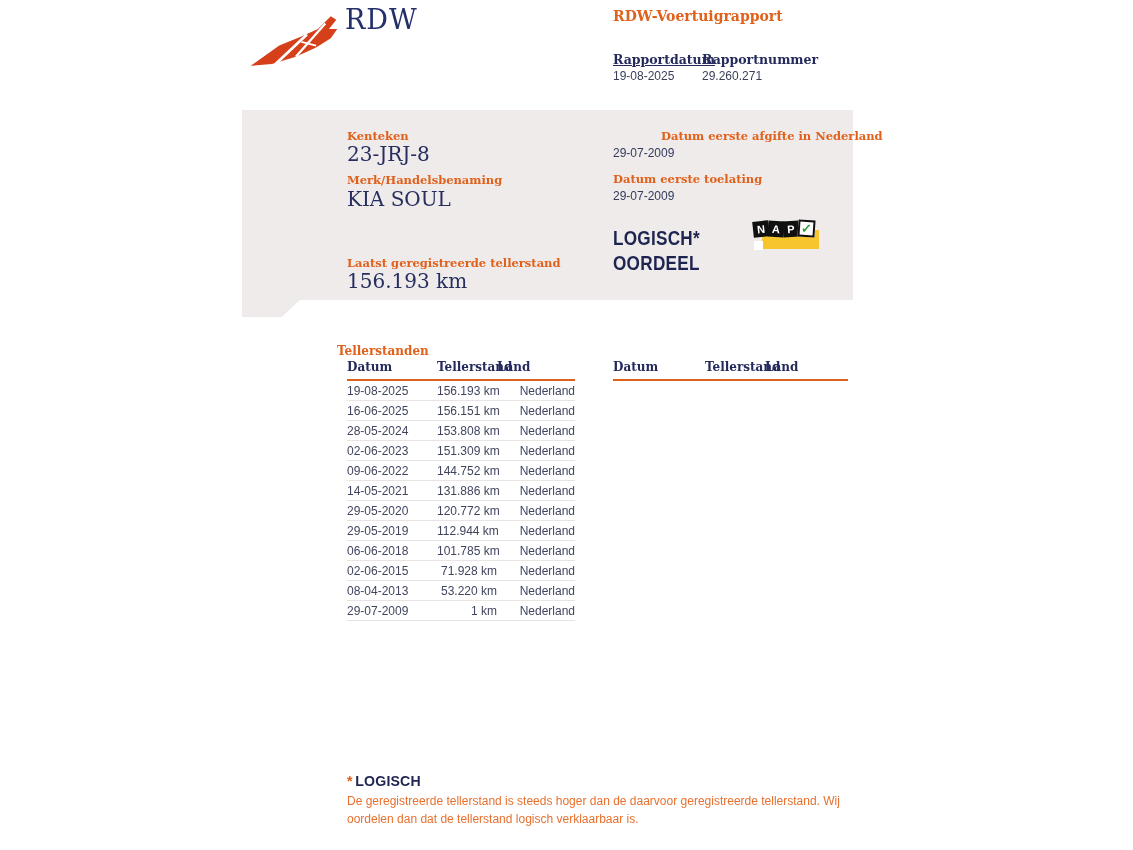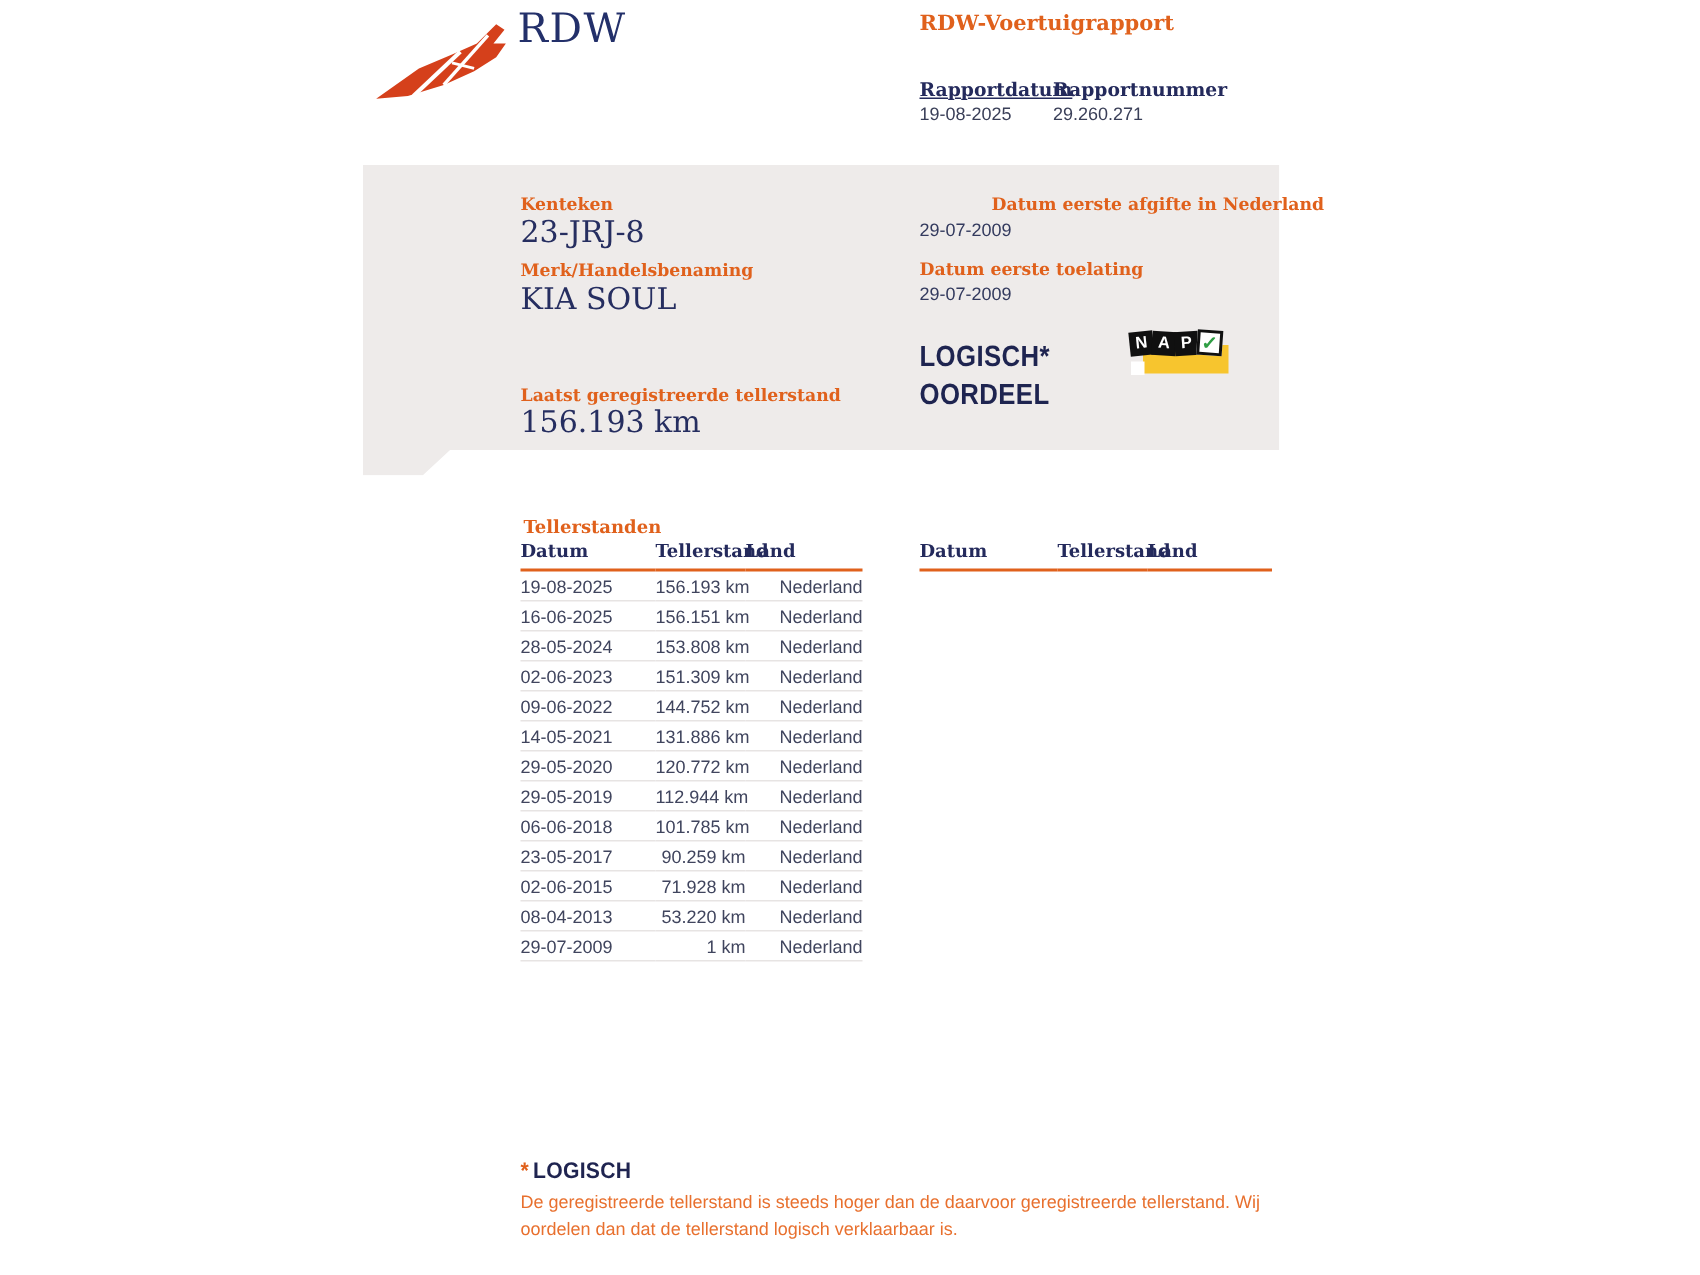--- a/index.html
+++ b/index.html
@@ -137,21 +137,21 @@
 
   <div class="abs nap">
     <div class="nap-bar"></div>
     <div class="nap-notch"></div>
     <div class="nap-tile t0">N</div>
     <div class="nap-tile t1">A</div>
     <div class="nap-tile t2">P</div>
     <div class="nap-check">✓</div>
   </div>
 
-  <div class="abs section-title" style="left:349px; top:344px;">Tellerstanden</div>
+  <div class="abs section-title" style="left:337px; top:344px;">Tellerstanden</div>
 
   <table class="abs tbl-left">
     <colgroup>
         <col style="width:90px">
         <col style="width:60px">
         <col style="width:78px">
       </colgroup>
     <thead>
         <tr>
           <th>Datum</th>
@@ -199,25 +199,20 @@
           <td>29-05-2019</td>
           <td>112.944 km</td>
           <td>Nederland</td>
         </tr>
         <tr>
           <td>06-06-2018</td>
           <td>101.785 km</td>
           <td>Nederland</td>
         </tr>
         <tr>
-          <td>23-05-2017</td>
-          <td>90.259 km</td>
-          <td>Nederland</td>
-        </tr>
-        <tr>
           <td>02-06-2015</td>
           <td>71.928 km</td>
           <td>Nederland</td>
         </tr>
         <tr>
           <td>08-04-2013</td>
           <td>53.220 km</td>
           <td>Nederland</td>
         </tr>
         <tr>

